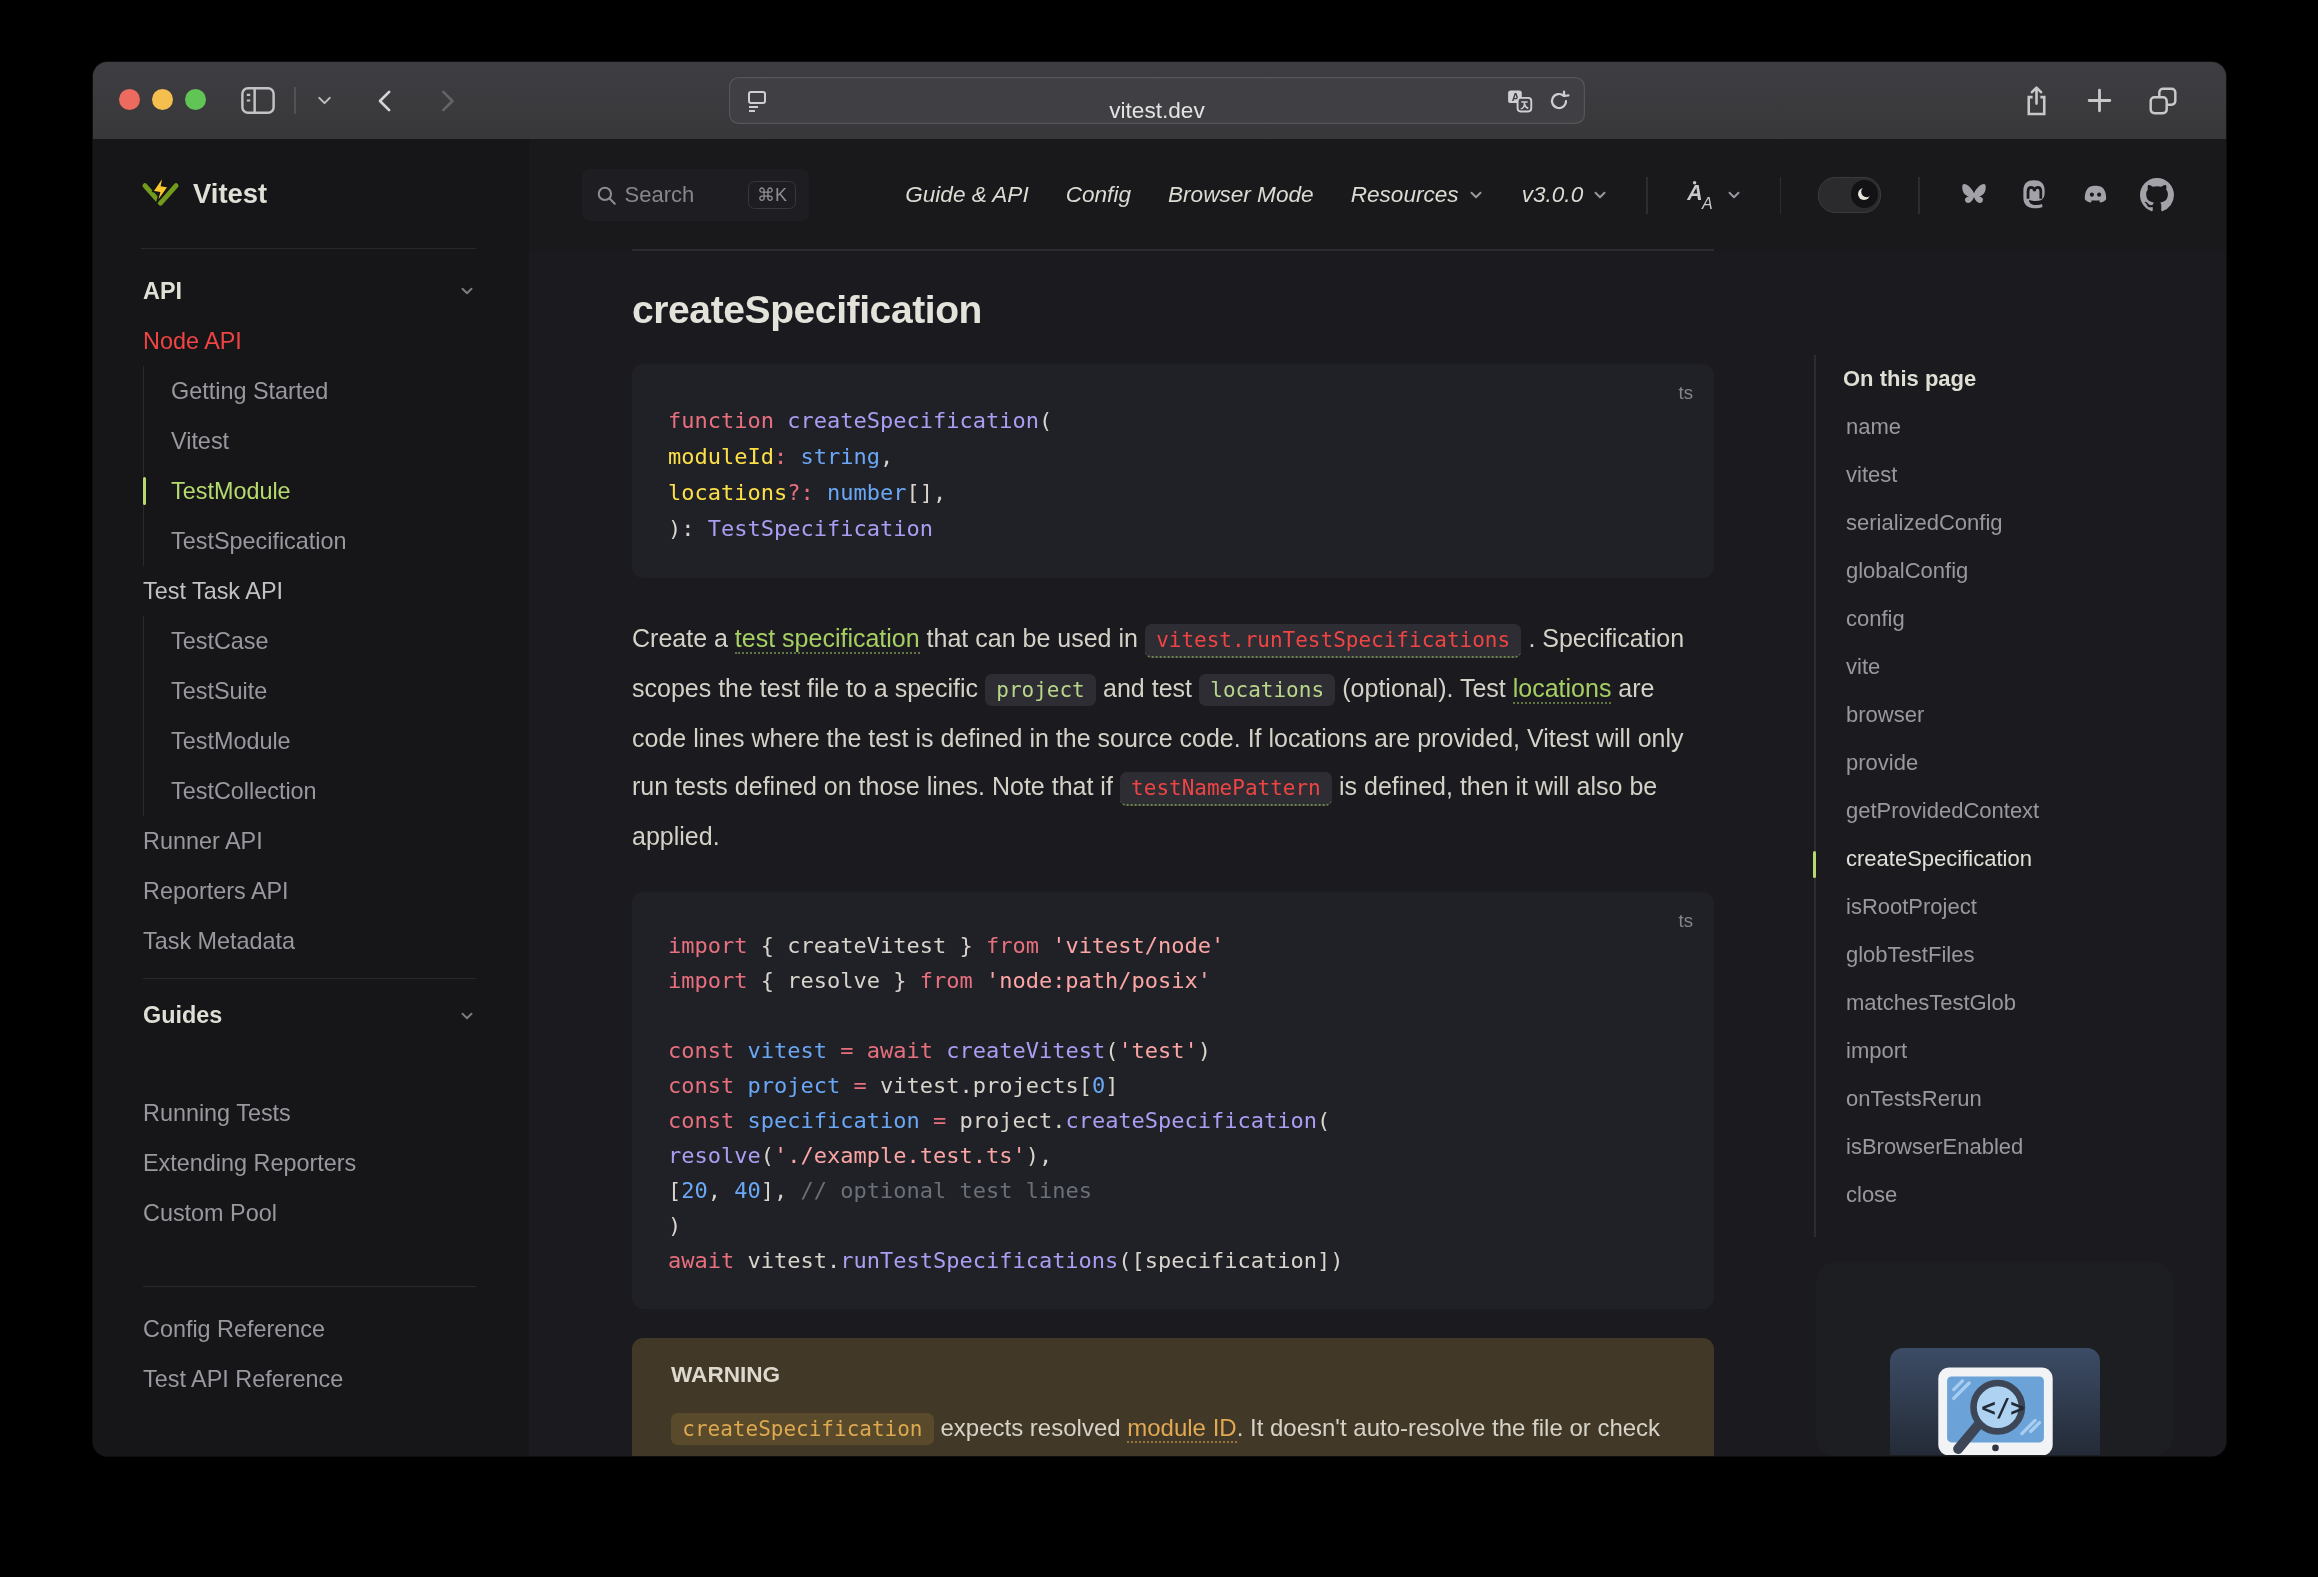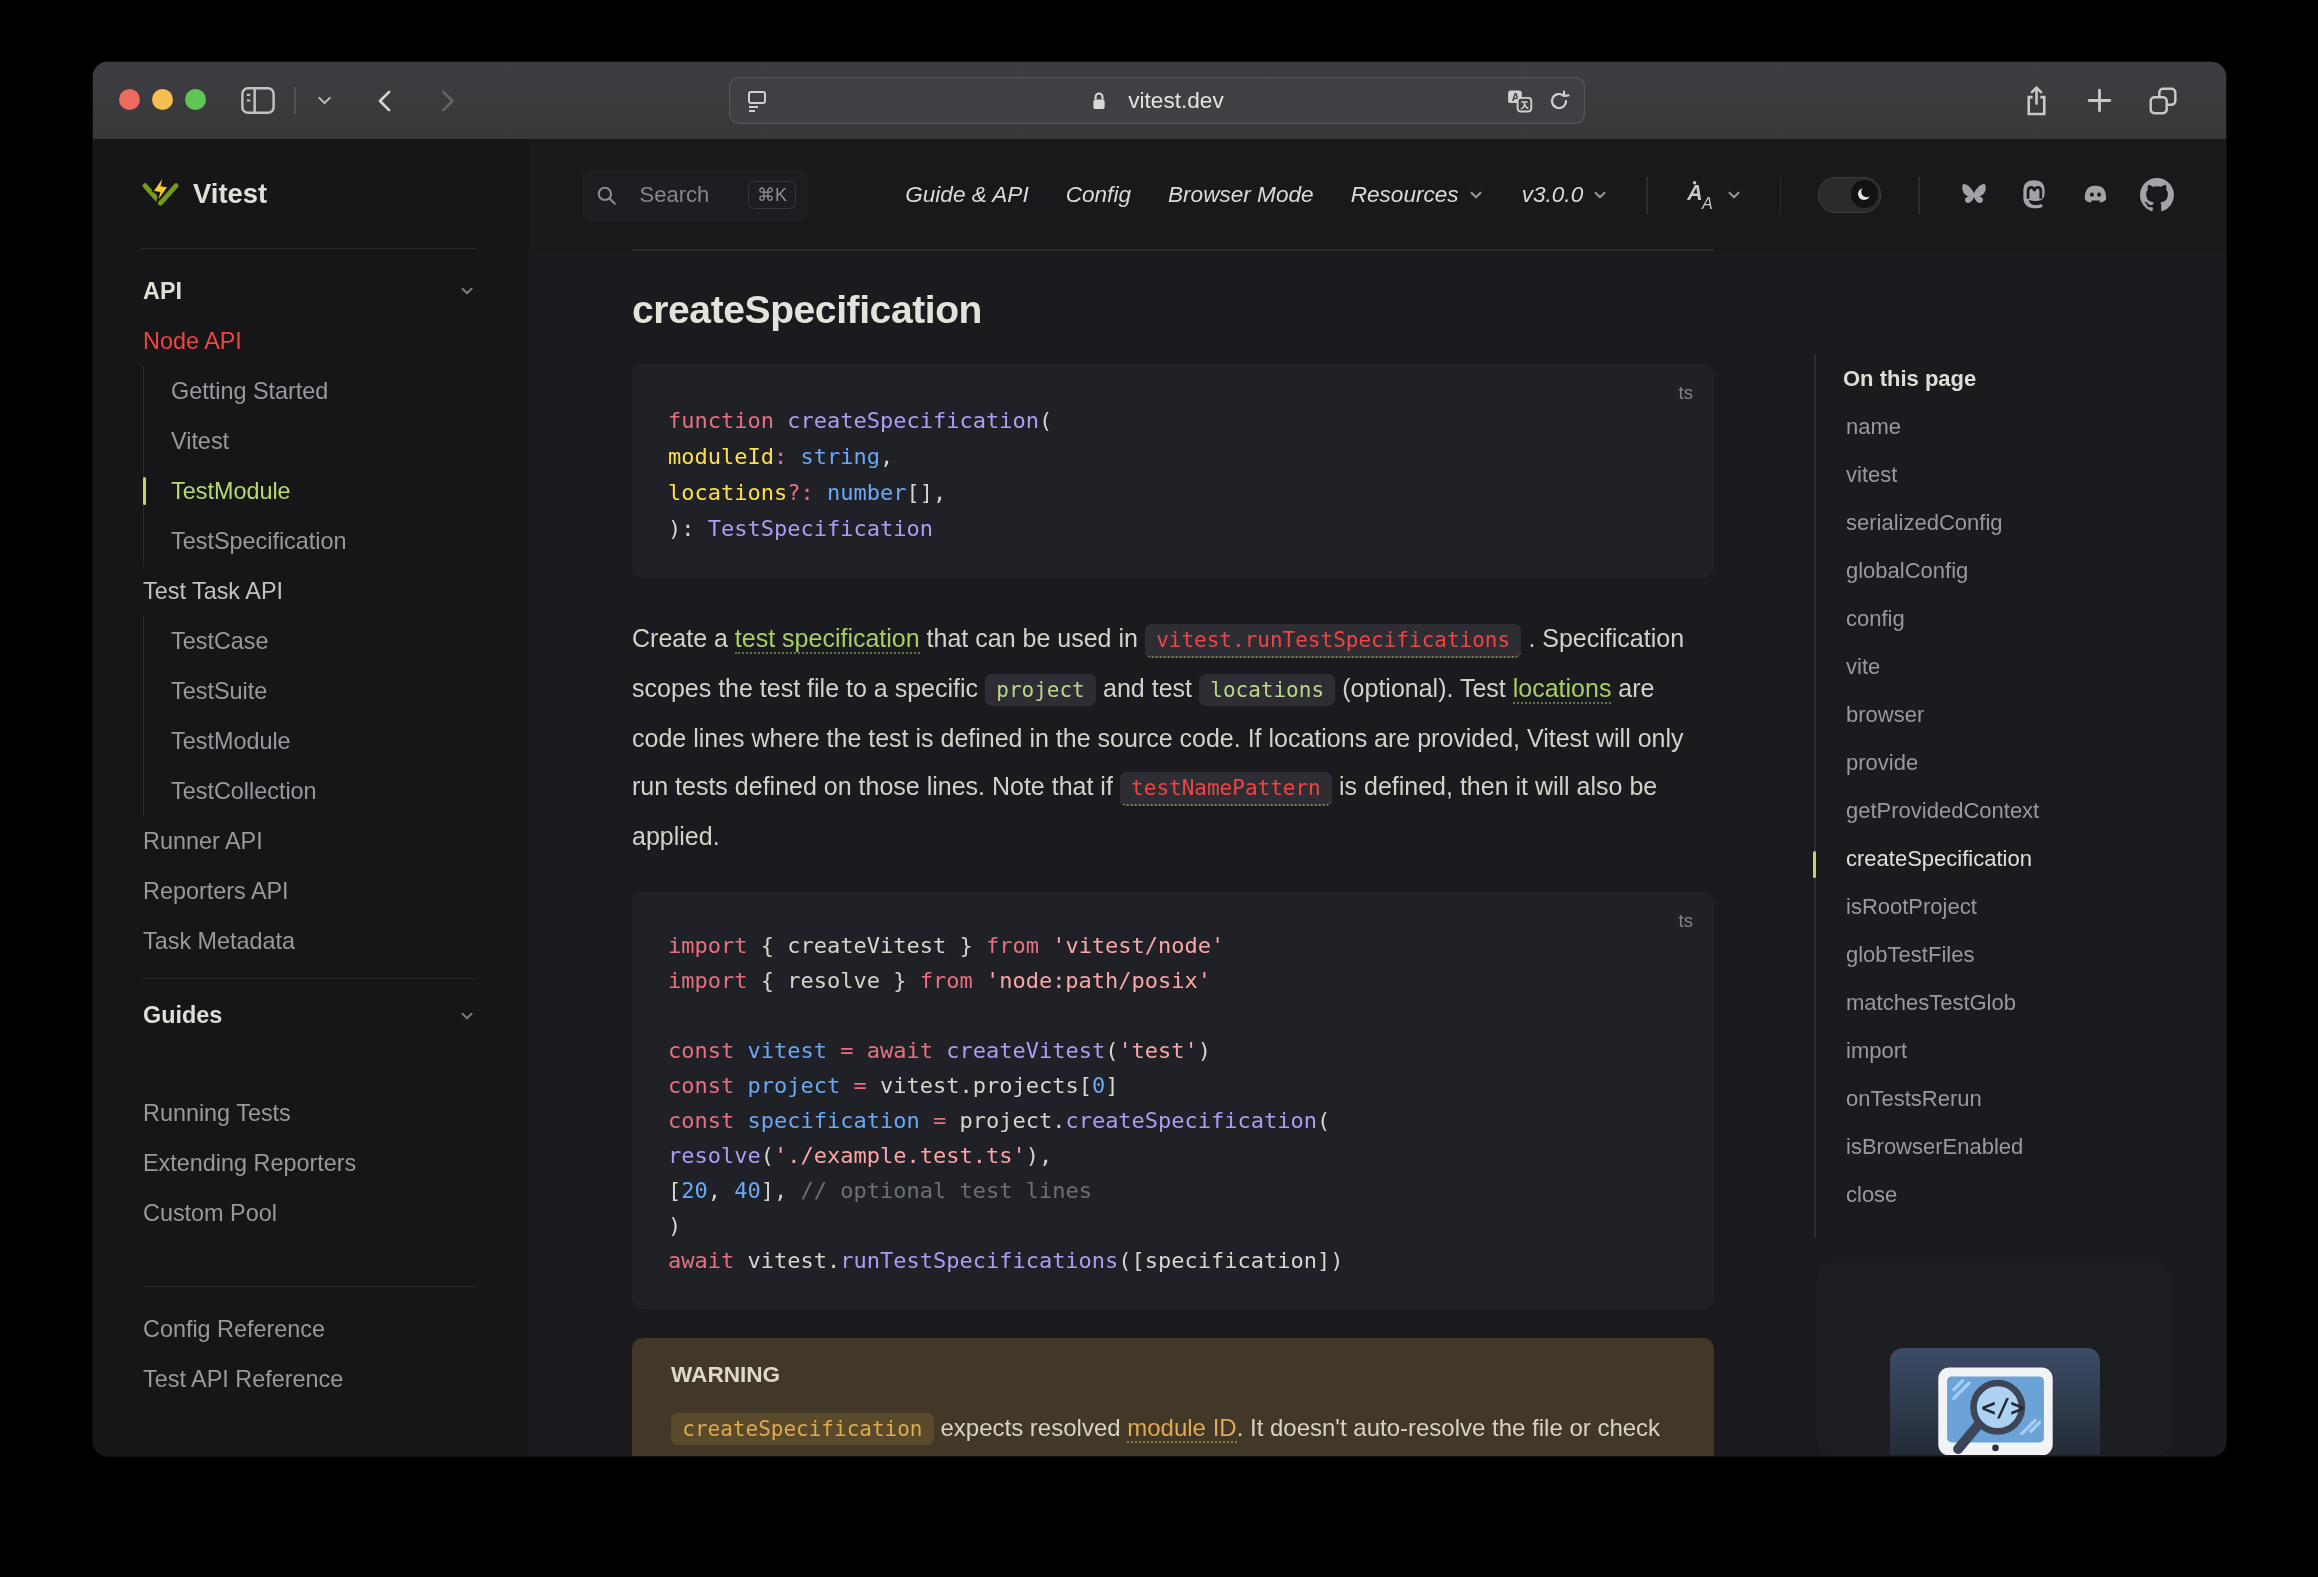--- a/index.html
+++ b/index.html
@@ -16,21 +16,21 @@
   .titlebar{position:absolute;left:0;top:0;right:0;height:77px;background:linear-gradient(#3e3d41,#38373a);border-bottom:0.8px solid #19191b;}
   .traffic{position:absolute;left:26px;top:27.4px;display:flex;gap:12px;}
   .tl{width:21px;height:21px;border-radius:50%;}
   .tl.red{background:#ed6a5e}.tl.yellow{background:#f4bf4f}.tl.green{background:#61c555}
   .tb-group{position:absolute;top:0;height:77px;display:flex;align-items:center;gap:18px;}
   .tb-left{left:147px;}
   .tb-sep{width:1.6px;height:27.4px;background:#525256;}
   .urlbar{
     position:absolute;left:636px;top:15.3px;width:856px;height:47px;border-radius:9.7px;
     background:#403f43;box-shadow:inset 0 0 0 1.2px #56555a;
-    display:flex;align-items:center;justify-content:center;color:#e3e3e3;font-size:22.6px;gap:20px;
+    display:flex;align-items:center;justify-content:center;color:#e3e3e3;font-size:22.6px;gap:20px;flex-direction:column;
   }
   .urlbar .left-ico{position:absolute;left:16px;top:11.3px;}
   .urlbar .right-icos{position:absolute;right:14.5px;top:10.5px;display:flex;gap:13px;align-items:center;}
   .win-btns{position:absolute;right:47px;top:0;height:77px;display:flex;align-items:center;gap:32px;}
   
   .sidebar{position:absolute;left:0;top:77px;bottom:0;width:436px;background:#161618;}
   .sb-logo{height:109px;display:flex;align-items:center;padding-left:48px;gap:13px;}
   .sb-logo-text{font-size:27.4px;font-weight:700;color:#e0e0d8;}
   .sb-logo-divider{position:absolute;left:48px;top:109px;width:335px;height:0.8px;background:#29292d;}
   .sb-nav{position:absolute;top:127px;left:50px;width:333px;}
@@ -41,21 +41,21 @@
   .sb-indent{border-left:1.6px solid #2a2a2e;padding-left:27px;}
   .sb-item.active{color:#b6da6e;position:relative;}
   .sb-item.active::before{content:"";position:absolute;left:-28px;top:11.3px;width:3.2px;height:27.4px;background:#b6da6e;border-radius:1.6px;}
   .sb-divider{height:0.8px;background:#29292d;margin:12px 0;}
   .sb-divider.big{margin:47px 0 18px;}
   .sb-items.gapped{margin-top:48px;}
   
   .navbar{position:absolute;left:436px;top:77px;width:1697px;height:112px;background:#19191c;
     display:flex;align-items:center;padding:0 52px 0 53px;box-sizing:border-box;}
   .nav-border{position:absolute;left:539px;top:187px;width:1082px;height:1.6px;background:#2c2c31;}
-  .search-btn{width:227px;height:52px;border-radius:8px;background:#1e1e22;display:flex;align-items:center;padding:0 13px;gap:22px;box-sizing:border-box;cursor:pointer;}
+  .search-btn{width:227px;height:52px;border-radius:8px;background:#1e1e22;display:flex;align-items:center;padding:0 13px;gap:7px;box-sizing:border-box;cursor:pointer;}
   .search-label{color:#86868d;font-size:22px;}
   .kbd{margin-left:auto;border:1.2px solid #37373c;border-radius:6.5px;padding:2.4px 8px;font-size:18px;color:#8e8e95;}
   .nav-right{margin-left:auto;display:flex;align-items:center;gap:37px;}
   .nav-link{font-size:22.6px;font-weight:500;color:#dbdbd3;display:flex;align-items:center;gap:8px;cursor:pointer;white-space:nowrap;font-style:italic;}
   .nav-sep{width:1.6px;height:37px;background:#2c2c31;}
   .theme-toggle{width:61px;height:34px;border-radius:17px;background:#2b2b2e;border:0.8px solid #3b3b3f;position:relative;cursor:pointer;}
   .toggle-knob{position:absolute;right:2.4px;top:2.4px;width:27.4px;height:27.4px;border-radius:50%;background:#121215;display:flex;align-items:center;justify-content:center;}
   .social-row{display:flex;align-items:center;gap:26px;}
   .social-row svg{display:block;cursor:pointer;}
   

